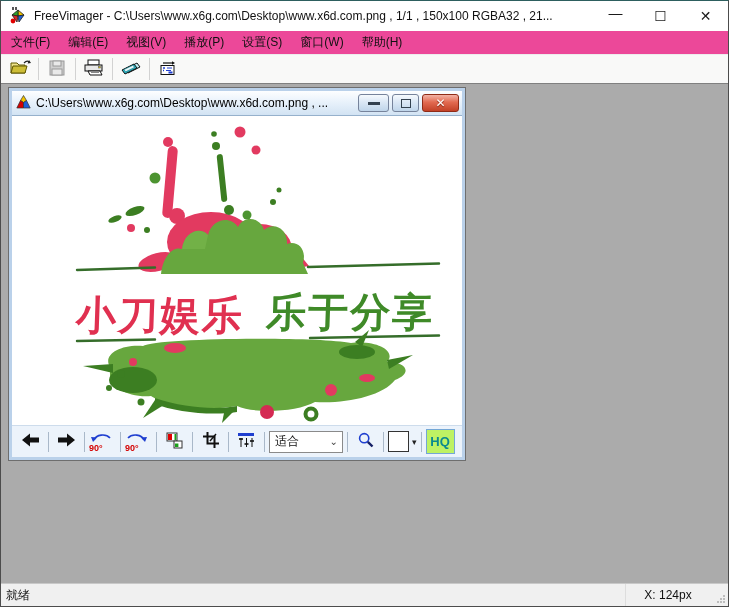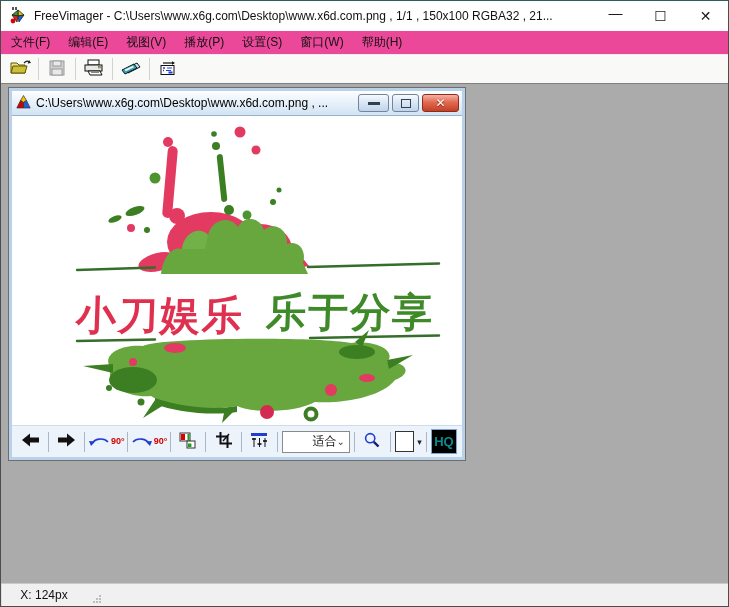--- a/index.html
+++ b/index.html
@@ -44,28 +44,28 @@
   .cbtn.closeb{width:37px;background:linear-gradient(#f2b3a6,#e26a51 45%,#c24127);border-color:#8f2b17;color:#fff;font-weight:bold;}
   .minbar{display:block;width:12px;height:3px;background:#33414f;}
   .resglyph{display:block;width:8px;height:7px;border:1px solid #33414f;background:transparent;}
   .closex{font-size:12px;line-height:1;text-shadow:0 1px 1px #7c1f0e;}
   .child-viewport{flex:1;background:#fff;border-top:1px solid #96b1cc;position:relative;overflow:hidden;}
   .logo-svg{position:absolute;left:0;top:0;width:100%;height:100%;}
   
   .child-toolbar{flex:0 0 31px;background:#ecf3fb;border-top:1px solid #cddcec;display:flex;align-items:center;padding:0 5px;}
   .ct-btn{height:24px;min-width:27px;display:flex;align-items:center;justify-content:center;}
   .ct-sep{width:1px;height:20px;background:#a9b8c9;margin:0 4px;}
-  .rot{display:flex;align-items:center;line-height:1;}
+  .rot{display:flex;flex-direction:column;align-items:flex-start;line-height:1;}
   .rot .deg{color:#d40000;font-size:9px;font-weight:bold;}
-  .combo{width:74px;height:22px;border:1px solid #8a8a8a;background:#fff;display:flex;align-items:center;justify-content:flex-end;padding:0 4px 0 5px;box-sizing:border-box;}
+  .combo{width:74px;height:22px;border:1px solid #8a8a8a;background:#fff;display:flex;align-items:center;justify-content:space-between;padding:0 4px 0 5px;box-sizing:border-box;}
   .combo .chev{color:#444;font-size:10px;}
   .swatch-wrap{display:flex;align-items:center;}
   .swatch{width:19px;height:19px;border:1px solid #333;background:#fff;}
   .drop-arrow{font-size:9px;color:#222;margin-left:3px;}
-  .hq{width:29px;height:25px;background:#000000;border:1px solid #74a7d6;color:#0b8a8f;font-weight:bold;font-size:13px;display:flex;align-items:center;justify-content:center;box-sizing:border-box;}
+  .hq{width:29px;height:25px;background:#bef264;border:1px solid #74a7d6;color:#0b8a8f;font-weight:bold;font-size:13px;display:flex;align-items:center;justify-content:center;box-sizing:border-box;}
   
   .statusbar{flex:0 0 22px;background:#f0f0f0;border-top:1px solid #c8c8c8;display:flex;align-items:stretch;}
   .status-left{flex:1;display:flex;align-items:center;padding-left:5px;}
   .status-cell{width:84px;border-left:1px solid #dddddd;display:flex;align-items:center;justify-content:center;text-align:right;}
   .grip{width:16px;display:flex;align-items:flex-end;justify-content:flex-end;padding:0 2px 2px 0;}
 </style>
 </head>
 <body>
 
 <div class="win">
@@ -365,20 +365,21 @@
           <span class="drop-arrow">▾</span>
         </span>
         <span class="ct-sep"></span>
         <span class="hq">HQ</span>
       </div>
 
     </div>
   </div>
 
   <div class="statusbar">
+    <span class="status-left">就绪</span>
     <span class="status-cell">X: 124px</span>
     <span class="grip">
       <svg width="10" height="10" viewBox="0 0 10 10">
         <rect x="7" y="1" width="2" height="2" fill="#bdbdbd"></rect>
         <rect x="7" y="4" width="2" height="2" fill="#bdbdbd"></rect>
         <rect x="4" y="4" width="2" height="2" fill="#bdbdbd"></rect>
         <rect x="7" y="7" width="2" height="2" fill="#bdbdbd"></rect>
         <rect x="4" y="7" width="2" height="2" fill="#bdbdbd"></rect>
         <rect x="1" y="7" width="2" height="2" fill="#bdbdbd"></rect>
       </svg>

